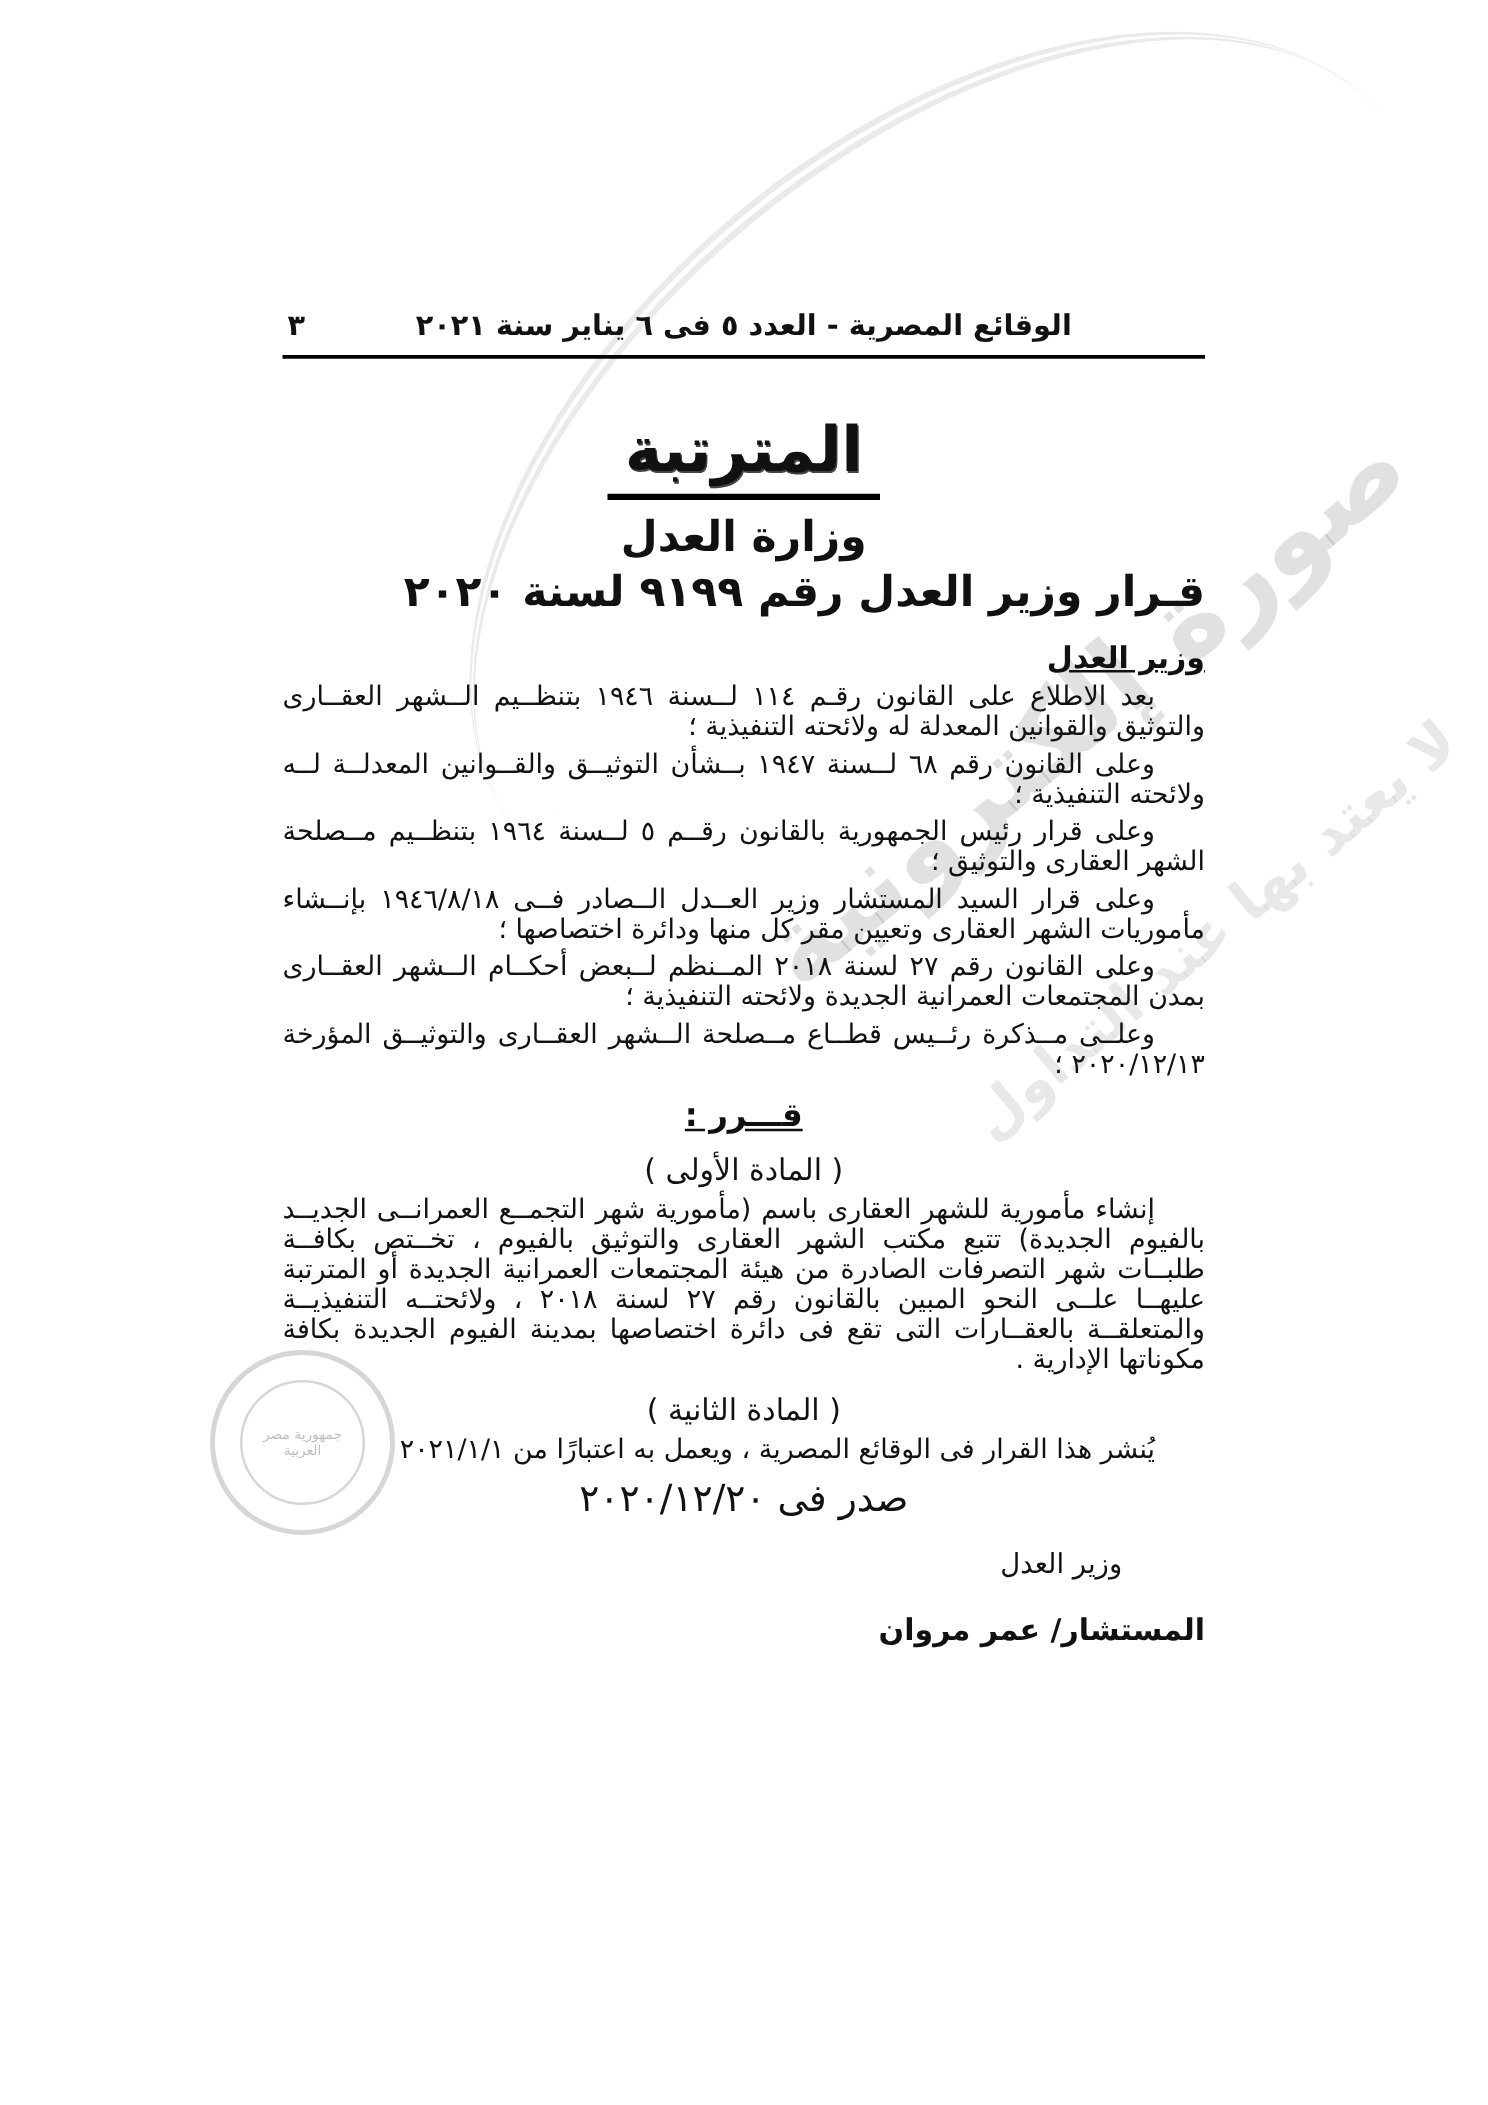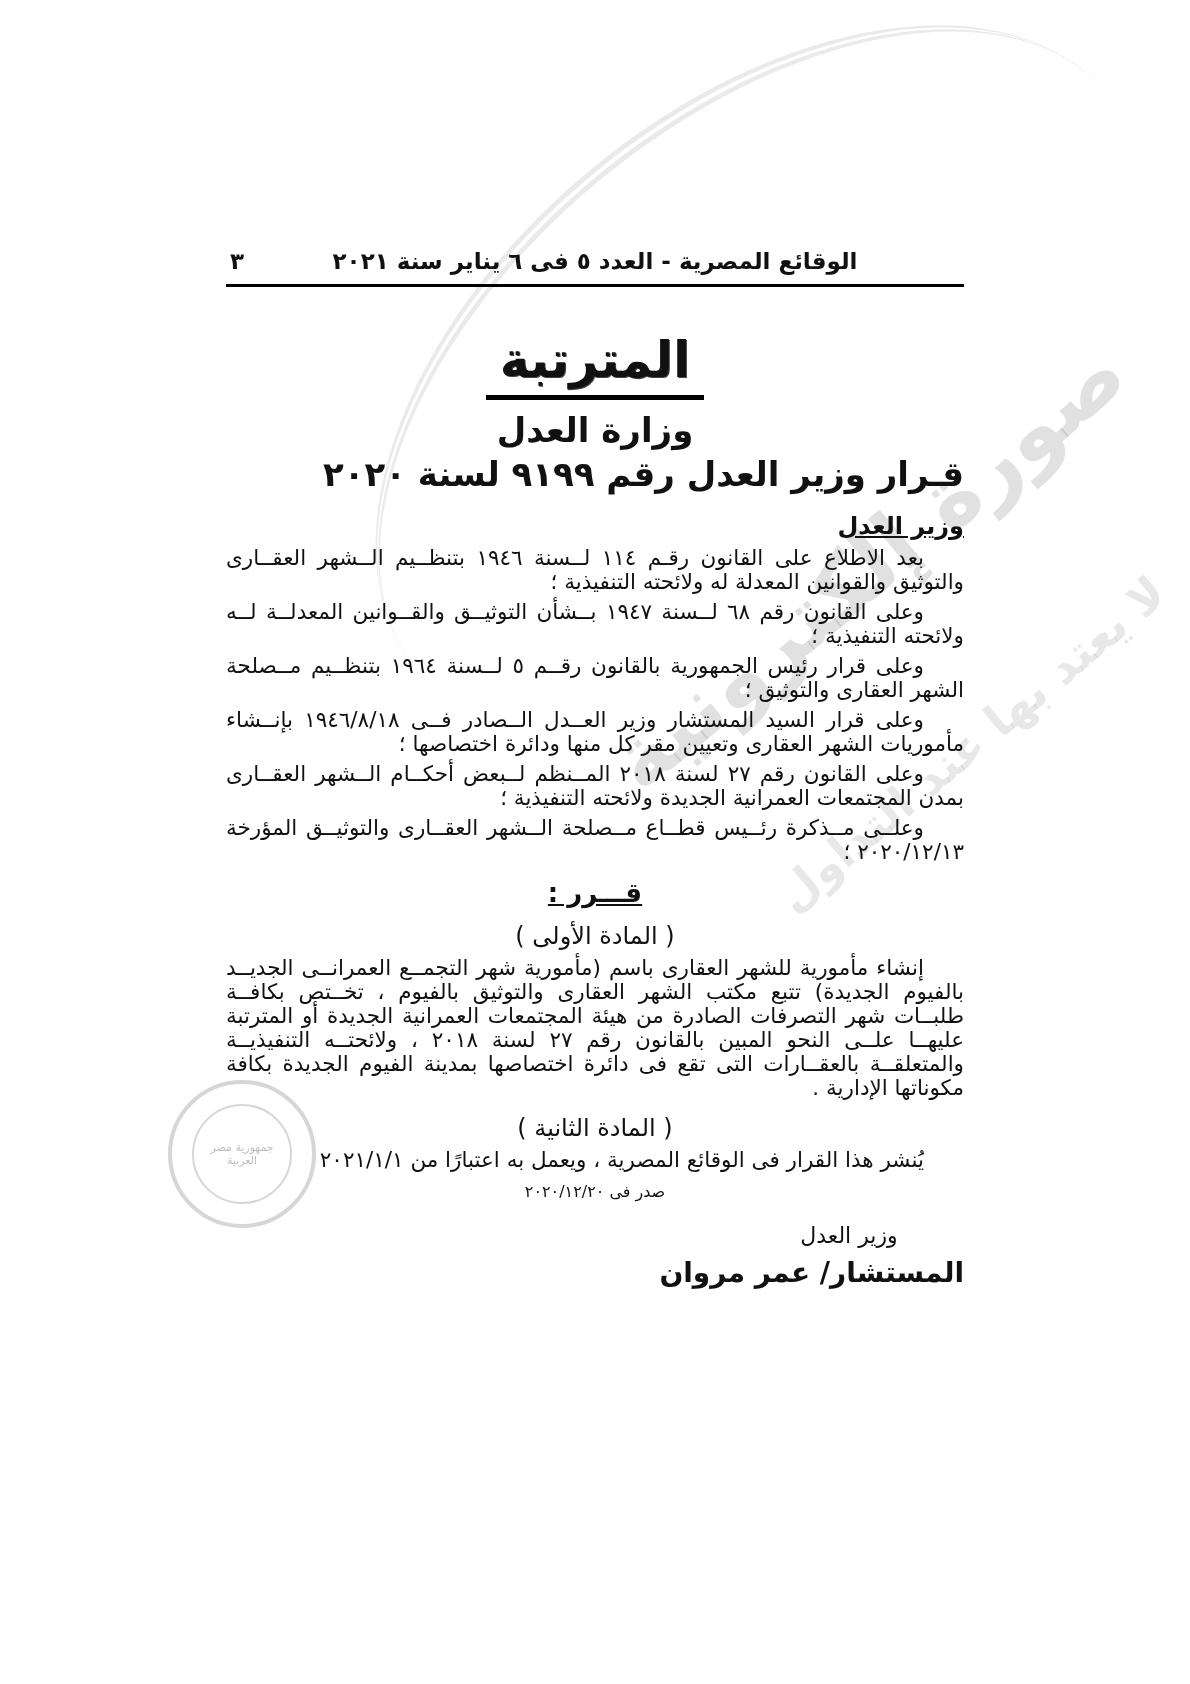--- a/index.html
+++ b/index.html
@@ -127,34 +127,34 @@
   }
   .decided u{text-decoration:underline;}
   .article-heading{
     text-align:center;
     font-size:24px;
     font-weight:normal;
     margin-top:14px;
   }
   .issued-date{
     text-align:center;
-    font-size:16px;
+    font-size:30px;
     margin-top:10px;
   }
   .signature{
     width:230px;
     margin-top:22px;
     margin-right:0;
     text-align:center;
   }
   .sig-title{font-size:22px;}
   .sig-name{
-    font-size:28px;
-    font-weight:bold;
-    margin-top:8px;
+    font-size:24px;
+    font-weight:bold;
+    margin-top:26px;
     white-space:nowrap;
   }
 </style>
 </head>
 <body>
 
 <div class="page">
 
   <div class="wm-layer">
     <div class="wm-swoosh"></div>

